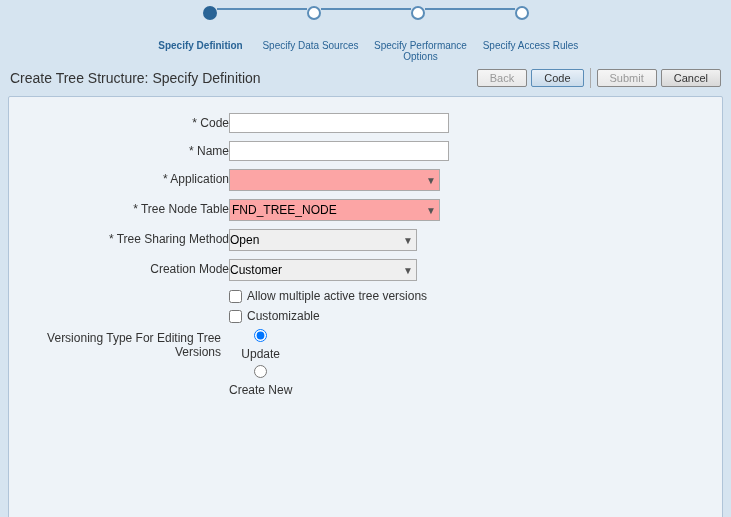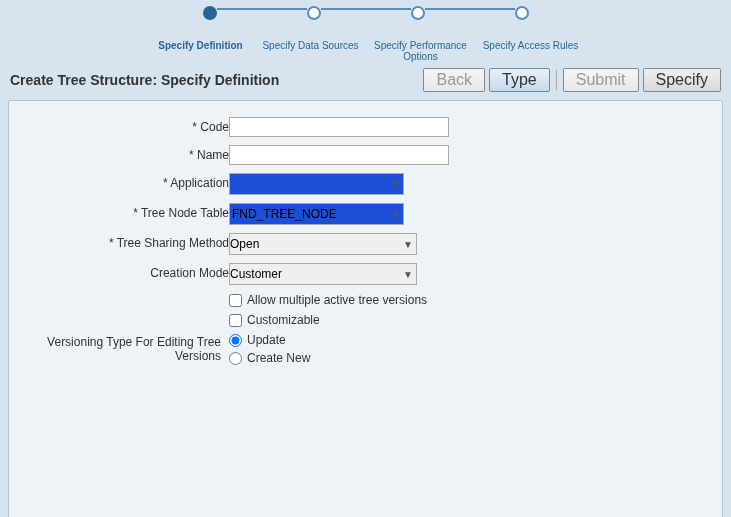--- a/index.html
+++ b/index.html
@@ -15,33 +15,33 @@
     .page-title-bar {
       background: #d6e4f0;
       padding: 6px 10px 4px 10px;
       display: flex;
       align-items: center;
       justify-content: space-between;
     }
 
     .page-title {
       font-size: 14px;
-      font-weight: bold;
+      font-weight: normal;
       color: #333;
     }
 
     .action-buttons {
       display: flex;
       gap: 4px;
       align-items: center;
     }
 
     .btn {
       padding: 2px 12px;
-      font-size: 16px;
+      font-size: 11px;
       border: 1px solid #888;
       background: linear-gradient(to bottom, #f0f0f0, #d8d8d8);
       cursor: pointer;
       border-radius: 2px;
       color: #333;
       min-width: 50px;
     }
 
     .btn:disabled {
       color: #999;
@@ -98,24 +98,24 @@
       width: 220px;
     }
 
     textarea.form-control {
       height: 60px;
       resize: none;
       vertical-align: top;
     }
 
     .select-control {
-      width: 175px;
+      width: 211px;
       height: 22px;
       border: 1px solid #aaa;
-      background: #1d4ed8;
+      background: #fca5a5;
       font-size: 12px;
       padding: 1px 2px;
     }
 
     .select-wide {
       width: 220px;
     }
 
     .checkbox-row {
       display: flex;
@@ -154,20 +154,21 @@
       flex-direction: column;
       gap: 4px;
     }
 
     .radio-option {
       display: flex;
       align-items: center;
       gap: 5px;
       font-size: 12px;
       color: #333;
+      flex-direction: column;
     }
 
     .dropdown-wrapper {
       position: relative;
       display: inline-block;
     }
 
     .dropdown-wrapper select {
       appearance: none;
       -webkit-appearance: none;
@@ -271,24 +272,24 @@
   <div class="step-label-item active">Specify Definition</div>
   <div class="step-label-item">Specify Data Sources</div>
   <div class="step-label-item">Specify Performance Options</div>
   <div class="step-label-item">Specify Access Rules</div>
 </div>
 
 <div class="page-title-bar">
   <div class="page-title">Create Tree Structure: Specify Definition</div>
   <div class="action-buttons">
     <button class="btn" disabled="">Back</button>
-    <button class="btn btn-primary">Type</button>
+    <button class="btn btn-primary">Code</button>
     <div class="separator"></div>
     <button class="btn" disabled="">Submit</button>
-    <button class="btn">Specify</button>
+    <button class="btn">Cancel</button>
   </div>
 </div>
 
 <div class="main-content">
 
   <div class="form-row">
     <div class="form-label">* Code</div>
     <input type="text" class="form-control form-control-wide" value="" style="">
   </div>
 

